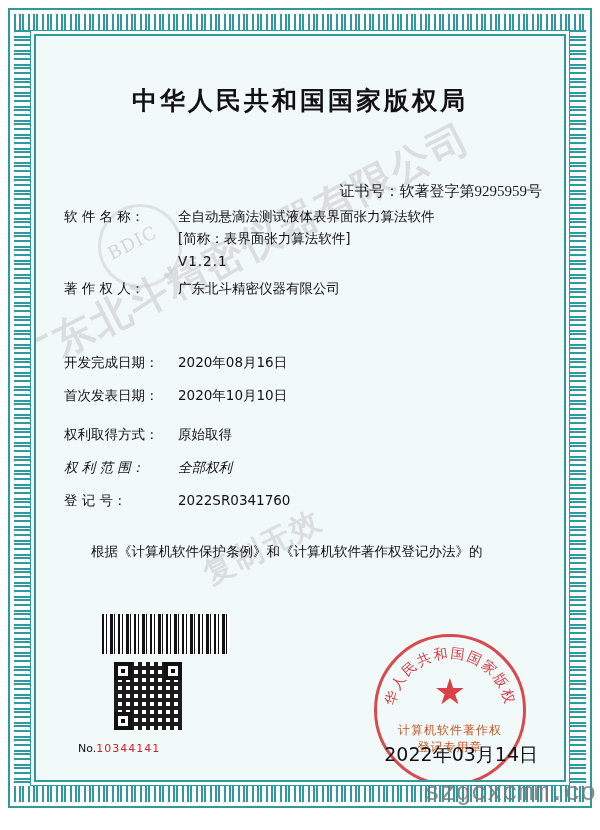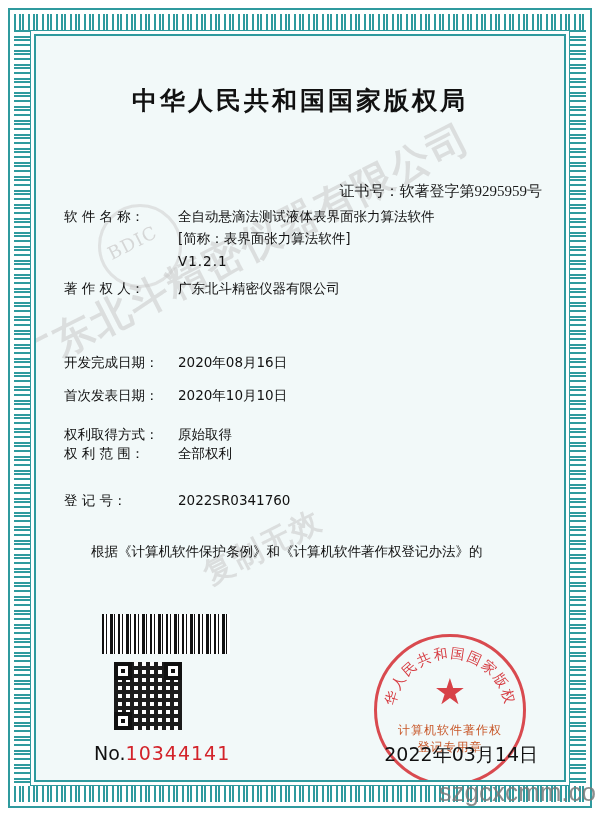--- a/index.html
+++ b/index.html
@@ -208,21 +208,21 @@
     color: #111111;
   }
 
   .row-name     { top: 172px; }
   .row-name2    { top: 194px; }
   .row-name3    { top: 217px; }
   .row-owner    { top: 244px; }
   .row-devdate  { top: 318px; }
   .row-pubdate  { top: 351px; }
   .row-acquire  { top: 390px; }
-  .row-scope    { top: 409px; }
+  .row-scope    { top: 423px; font-style: italic; }
   .row-regno    { top: 456px; }
 
   .v-version {
     font-family: "DejaVu Sans", "Liberation Sans", sans-serif;
     letter-spacing: 1px;
   }
 
   
   .para {
     position: absolute;
@@ -324,43 +324,43 @@
     font-size: 12px;
     opacity: 0.88;
     letter-spacing: 1px;
   }
   .seal-line1 { top: 686px; }
   .seal-line2 { top: 703px; }
 
   
   .footer-no {
     position: absolute;
-    left: 58px;
+    left: 42px;
     top: 706px;
-    font-size: 19px;
+    font-size: 11px;
     color: #111111;
   }
   .footer-no .no-label { color: #111; }
   .footer-no .no-val { color: #d3232a; letter-spacing: 1px; }
   .footer-date {
     position: absolute;
     right: 26px;
     top: 706px;
     font-size: 19px;
     color: #111111;
   }
 
   
   .site-wm {
     position: absolute;
     right: 4px;
     bottom: 22px;
     font-size: 26px;
     color: #7a7a7a;
-    font-family: Liberation Sans, sans-serif;
+    font-family: Liberation Mono, monospace;
     opacity: 0.85;
     letter-spacing: 0px;
   }
 </style>
 </head>
 <body>
 
 <div class="page">
 
   <div class="border-outer"></div>

